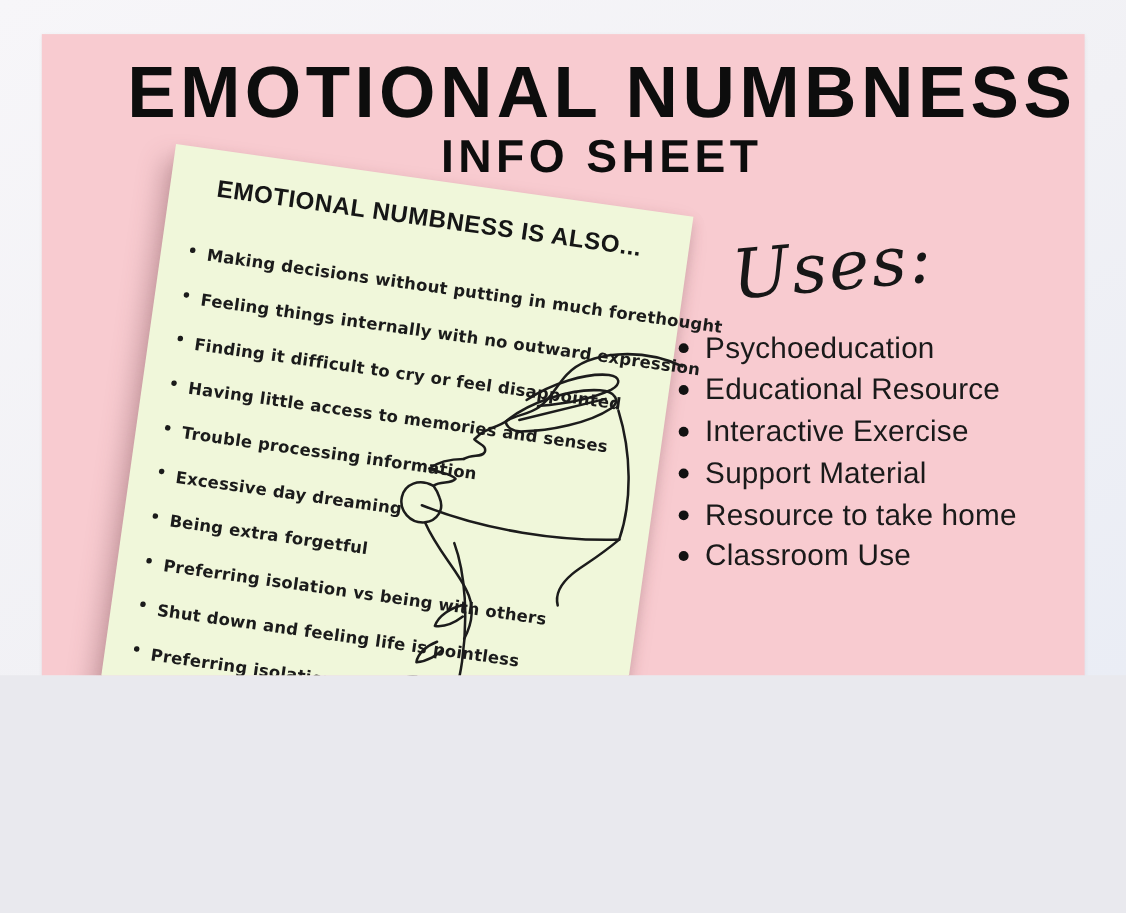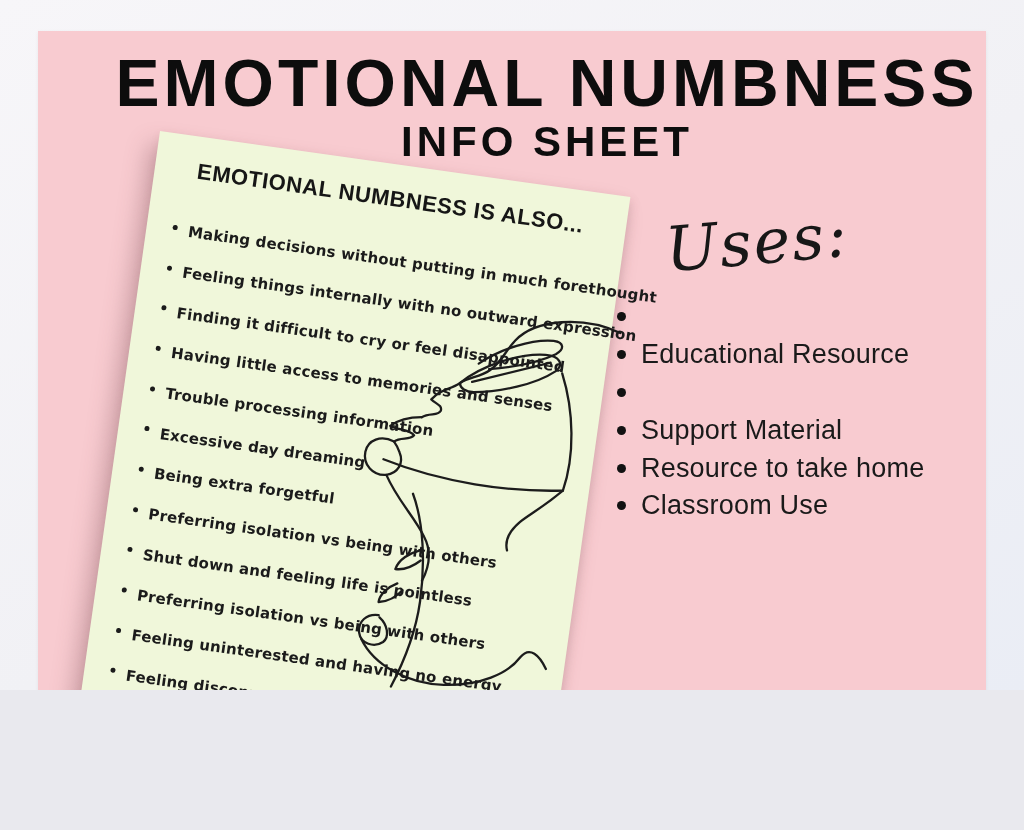--- a/index.html
+++ b/index.html
@@ -1,17 +1,17 @@
 <!DOCTYPE html>
 <html><head>
 <meta charset="utf-8">
 <style>
   html,body{margin:0;padding:0;background:#e9e9ee;}
   .stage{
-    position:relative;width:1024px;height:690px;overflow:hidden;
+    position:relative;width:1024px;height:614px;overflow:hidden;
     background:linear-gradient(150deg,#f7f6f9 0%,#f1f1f5 55%,#eaedf5 100%);
     font-family:"Liberation Sans",sans-serif;color:#141414;
   }
   .board{
     position:absolute;left:38px;top:31px;width:948px;height:758px;
     background:#f8cbd0;box-shadow:0 1px 4px rgba(0,0,0,.06);
   }
   .header{position:absolute;left:70px;right:0;top:18px;text-align:center;z-index:3;}
   .title{
     font-size:66px;font-weight:bold;letter-spacing:4px;color:#0d0d0d;line-height:1.05;
@@ -153,27 +153,29 @@
           <span>Procrastination or feeling extremely indecisive</span>
         </li>
         </ul>
     </div>
 
     <div class="uses-panel">
       <div class="uses-heading">Uses:</div>
       <ul class="uses-list">
           <li>
           <span class="dot"></span>
+          <span>Psychoeducation</span>
         </li>
           <li>
           <span class="dot"></span>
           <span>Educational Resource</span>
         </li>
           <li>
           <span class="dot"></span>
+          <span>Interactive Exercise</span>
         </li>
           <li>
           <span class="dot"></span>
           <span>Support Material</span>
         </li>
           <li>
           <span class="dot"></span>
           <span>Resource to take home</span>
         </li>
           <li>

